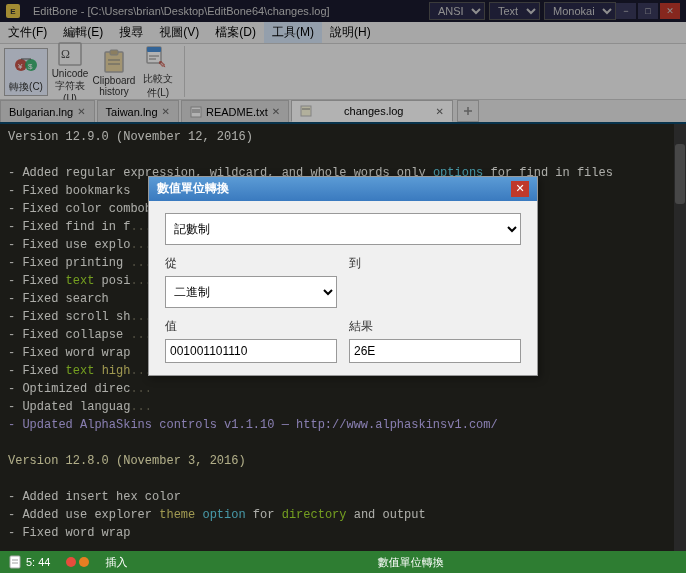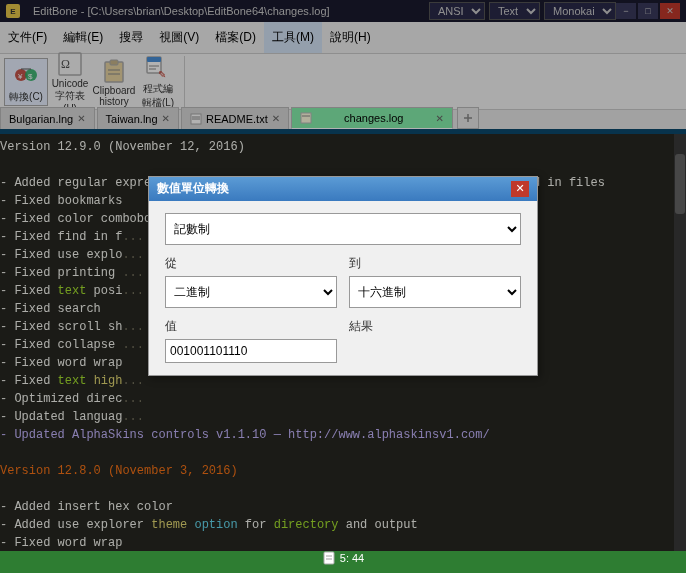--- a/index.html
+++ b/index.html
@@ -8,46 +8,46 @@
     
     .titlebar { height: 22px; background: #1a1a2e; display: flex; align-items: center; padding: 0 6px; color: #ccc; font-size: 11px; }
     .titlebar-icon { width: 14px; height: 14px; background: #e8c84a; border-radius: 2px; margin-right: 6px; display: flex; align-items: center; justify-content: center; font-size: 8px; color: #333; font-weight: bold; }
     .titlebar-title { flex: 1; margin-left: 7px; }
     .titlebar-controls { display: flex; gap: 2px; }
     .titlebar-btn { width: 20px; height: 16px; background: #3a3a5c; border: none; color: #ccc; font-size: 9px; cursor: pointer; display: flex; align-items: center; justify-content: center; }
     .titlebar-btn.close { background: #c0392b; }
     .titlebar-dropdown { background: #2a2a4a; border: 1px solid #555; color: #ccc; font-size: 11px; padding: 1px 4px; margin-left: 4px; }
 
     
-    .menubar { height: 32px; background: #f0f0f0; border-bottom: 1px solid #ccc; display: flex; align-items: center; }
+    .menubar { height: 22px; background: #f0f0f0; border-bottom: 1px solid #ccc; display: flex; align-items: center; }
     .menubar-item { padding: 2px 8px; font-size: 12px; cursor: pointer; height: 100%; display: flex; align-items: center; }
     .menubar-item.active { background: #d4e4f7; }
 
     
     .toolbar { height: 56px; background: #f5f5f5; border-bottom: 1px solid #ccc; display: flex; align-items: center; padding: 2px 4px; gap: 2px; }
     .toolbar-group { display: flex; align-items: center; height: 100%; border-right: 1px solid #ccc; padding-right: 4px; margin-right: 4px; }
     .toolbar-btn { display: flex; flex-direction: column; align-items: center; justify-content: center; width: 44px; height: 48px; border: 1px solid transparent; cursor: pointer; font-size: 10px; color: #333; padding: 2px; }
     .toolbar-btn .icon-area { width: 32px; height: 32px; display: flex; align-items: center; justify-content: center; }
     .toolbar-btn .btn-label { font-size: 10px; text-align: center; }
 
     
-    .tabbar { height: 24px; background: #e8e8e8; border-bottom: 5px solid #0c4a6e; display: flex; align-items: flex-end; text-align: center; }
+    .tabbar { height: 24px; background: #e8e8e8; border-bottom: 2px solid #0c4a6e; display: flex; align-items: flex-end; text-align: center; }
     .tab { height: 22px; padding: 0 8px; border: 1px solid #bbb; border-bottom: none; background: #d8d8d8; display: flex; align-items: center; gap: 4px; cursor: pointer; font-size: 11px; margin-right: 2px; }
-    .tab.active { background: #86efac; border-bottom: 1px solid #fff; gap: 32px; }
+    .tab.active { background: #ffffff; border-bottom: 1px solid #fff; gap: 32px; }
     .tab-close { font-size: 10px; cursor: pointer; color: #666; }
     .tab-new { width: 22px; height: 22px; border: 1px solid #bbb; display: flex; align-items: center; justify-content: center; cursor: pointer; background: #e8e8e8; margin-left: 2px; }
 
     
     .editor-area { background: #272822; color: #f8f8f2; font-family: 'Consolas', 'Courier New', monospace; font-size: 12px; height: calc(573px - 22px - 22px - 56px - 24px - 22px); overflow: hidden; position: relative; display: flex; }
-    .editor-content { flex: 1; padding: 4px 0; overflow: hidden; line-height: 18px; }
+    .editor-content { flex: 1; padding: 4px 8px; overflow: hidden; line-height: 18px; }
     .editor-scrollbar { width: 12px; background: #3a3a3a; }
     .editor-scrollbar-thumb { width: 10px; height: 60px; background: #666; margin: 1px; margin-top: 20px; border-radius: 3px; }
 
     
-    .statusbar { height: 22px; background: #2e7d32; color: #fff; display: flex; align-items: center; padding: 0 8px; font-size: 11px; gap: 16px; position: absolute; bottom: 0; left: 0; right: 0; flex-direction: column; }
+    .statusbar { height: 22px; background: #2e7d32; color: #fff; display: flex; align-items: center; padding: 0 8px; font-size: 11px; gap: 16px; position: absolute; bottom: 0; left: 0; right: 0; }
     .statusbar-item { display: flex; align-items: center; gap: 4px; }
     .statusbar-dots { display: flex; gap: 3px; }
     .statusbar-dot { width: 10px; height: 10px; border-radius: 50%; }
     .statusbar-center { flex: 1; text-align: center; }
 
     
     .dialog-overlay { position: absolute; top: 0; left: 0; right: 0; bottom: 22px; background: rgba(0,0,0,0.3); display: flex; align-items: center; justify-content: center; z-index: 100; }
     .dialog { background: #f0f0f0; border: 1px solid #999; box-shadow: 2px 2px 8px rgba(0,0,0,0.4); width: 390px; }
     .dialog-titlebar { background: linear-gradient(to bottom, #5b9bd5, #3a7abf); height: 24px; display: flex; align-items: center; padding: 0 8px; color: #fff; font-size: 12px; font-weight: bold; }
     .dialog-title-text { flex: 1; }
@@ -134,21 +134,21 @@
     <div class="toolbar-btn">
       <div class="icon-area">
         <svg width="28" height="28" viewBox="0 0 28 28">
           <rect x="3" y="3" width="14" height="16" fill="#fff" stroke="#aaa" stroke-width="1.5" rx="1"></rect>
           <rect x="3" y="3" width="14" height="5" fill="#4a90d9" rx="1"></rect>
           <line x1="5" y1="12" x2="15" y2="12" stroke="#888" stroke-width="1"></line>
           <line x1="5" y1="15" x2="12" y2="15" stroke="#888" stroke-width="1"></line>
           <text x="14" y="24" font-size="10" fill="#c0392b" font-family="serif">✎</text>
         </svg>
       </div>
-      <span class="btn-label">程式編輯檔(L)</span>
+      <span class="btn-label">比較文件(L)</span>
     </div>
   </div>
 </div>
 
 <div class="tabbar">
   <div class="tab">
     <span>Bulgarian.lng</span>
     <span class="tab-close">✕</span>
   </div>
   <div class="tab">
@@ -193,21 +193,21 @@
     <div style="color:#f8f8f2"> - Fixed <span style="color:#a6e22e">text</span> posi<span style="color:#75715e">...</span></div>
     <div style="color:#f8f8f2"> - Fixed search</div>
     <div style="color:#f8f8f2"> - Fixed scroll sh<span style="color:#75715e">...</span></div>
     <div style="color:#f8f8f2"> - Fixed collapse <span style="color:#75715e">...</span></div>
     <div style="color:#f8f8f2"> - Fixed word wrap</div>
     <div style="color:#f8f8f2"> - Fixed <span style="color:#a6e22e">text</span> <span style="color:#e6db74">high</span><span style="color:#75715e">...</span></div>
     <div style="color:#f8f8f2"> - Optimized direc<span style="color:#75715e">...</span></div>
     <div style="color:#f8f8f2"> - Updated languag<span style="color:#75715e">...</span></div>
     <div style="color:#c4b5fd"> - Updated AlphaSkins controls v1.1.10 — http://www.alphaskinsv1.com/</div>
     <div>&nbsp;</div>
-    <div style="color:#f97316">Version 12.8.0 (November 3, 2016)</div>
+    <div style="color:#fef9c3">Version 12.8.0 (November 3, 2016)</div>
     <div>&nbsp;</div>
     <div style="color:#f8f8f2"> - Added insert hex color</div>
     <div style="color:#f8f8f2"> - Added use explorer <span style="color:#e6db74">theme</span> <span style="color:#66d9ef">option</span> for <span style="color:#a6e22e">directory</span> and output</div>
     <div style="color:#f8f8f2"> - Fixed word wrap</div>
     <div>&nbsp;</div>
 
   </div>
   <div class="editor-scrollbar">
     <div class="editor-scrollbar-thumb"></div>
   </div>
@@ -233,33 +233,31 @@
       </div>
       <div class="dialog-two-col">
         <div class="dialog-col">
           <div class="dialog-label">從</div>
           <select class="dialog-select">
             <option>二進制</option>
           </select>
         </div>
         <div class="dialog-col">
           <div class="dialog-label">到</div>
-          <select class="dialog-select">
-            <option>十六進制</option>
-          </select>
         </div>
       </div>
       <div style="height:10px"></div>
       <div class="dialog-two-col">
         <div class="dialog-col">
           <div class="dialog-label">值</div>
           <input class="dialog-input" type="text" value="001001101110" style="">
         </div>
         <div class="dialog-col">
           <div class="dialog-label">結果</div>
+          <input class="dialog-input" type="text" readonly="" value="26E" style="">
         </div>
       </div>
     </div>
   </div>
 </div>
 
 <div class="statusbar">
   <div class="statusbar-item">
     <svg width="14" height="14" viewBox="0 0 14 14">
         <rect x="2" y="1" width="10" height="12" fill="#fff" stroke="#aaa" stroke-width="1" rx="1"></rect>

